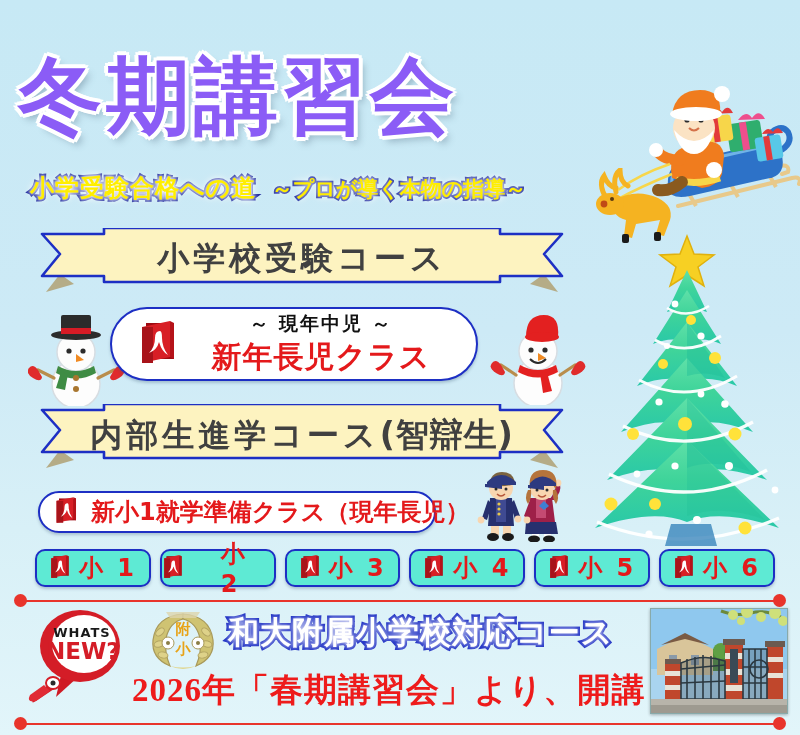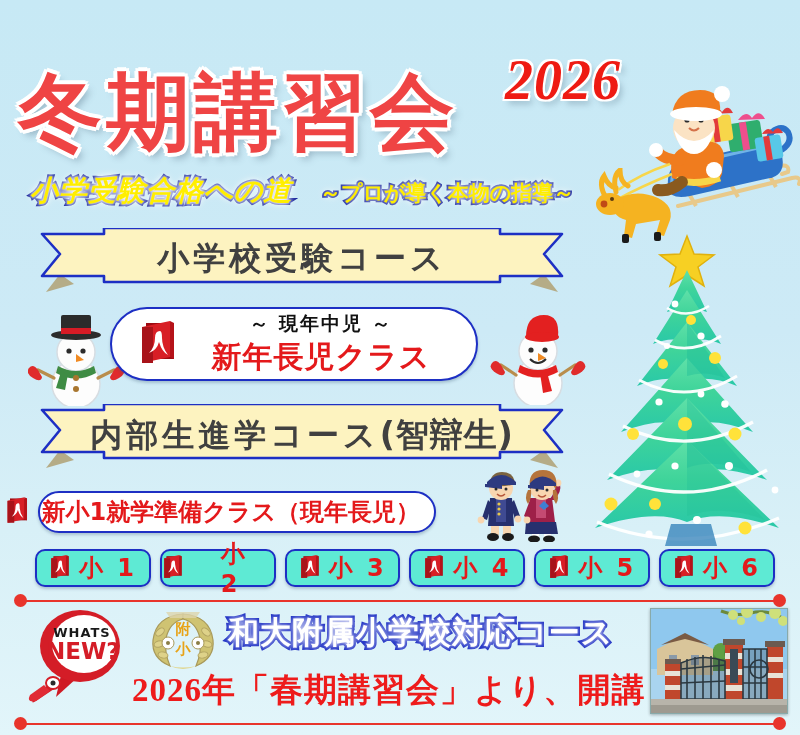--- a/index.html
+++ b/index.html
@@ -7,23 +7,23 @@
     width:800px;height:735px;overflow:hidden;
     font-family:"Liberation Sans", sans-serif;
     background:linear-gradient(180deg,#c7e9f5 0%,#cdeaf6 45%,#d8f0f7 72%,#e2f5fa 100%);
     position:relative;
   }
   .stage{position:absolute;inset:0;}
   .abs{position:absolute;}
 
   
   #title-main{
-    left:18px;top:70px;width:520px;
-    font-family:"DejaVu Sans","Liberation Sans",sans-serif;
-    font-size:84px;font-weight:bold;color:#ef4444;
+    left:18px;top:54px;width:520px;
+    font-family:"DejaVu Sans","Liberation Sans",sans-serif;
+    font-size:84px;font-weight:bold;color:#8b5cf6;
     letter-spacing:4px;line-height:1;
     text-shadow:
       3px 3px 0 #fff,-3px 3px 0 #fff,3px -3px 0 #fff,-3px -3px 0 #fff,
       0 4px 0 #fff,4px 0 0 #fff,0 -4px 0 #fff,-4px 0 0 #fff,
       5px 6px 7px rgba(90,120,140,.45);
     white-space:nowrap;
   }
   #year-badge{
     left:505px;top:48px;
     font-family:"Liberation Serif",serif;
@@ -31,48 +31,47 @@
     text-shadow:2px 2px 0 #fff,-2px 2px 0 #fff,2px -2px 0 #fff,-2px -2px 0 #fff,
                 4px 5px 6px rgba(90,120,140,.4);
     letter-spacing:1px;
   }
   #subtitle-row{
     left:30px;top:172px;white-space:nowrap;
     font-family:"DejaVu Sans","Liberation Sans",sans-serif;
     font-weight:bold;color:#ffee00;
   }
   #subtitle-row .big{
-    font-size:28px;letter-spacing:1px;
+    font-size:24px;letter-spacing:1px;
     -webkit-text-stroke:4px #16229c;paint-order:stroke fill;
     text-shadow:0 0 6px #fff,0 0 10px #fff,0 0 3px #fff;
-    font-style:italic;
   }
   #subtitle-row .small{
-    font-size:21px;margin-left:22px;letter-spacing:0px;
+    font-size:21px;margin-left:10px;letter-spacing:0px;
     -webkit-text-stroke:3.5px #16229c;paint-order:stroke fill;
     text-shadow:0 0 6px #fff,0 0 10px #fff;
   }
 
   
   .ribbon{height:58px;}
   .ribbon svg{display:block;}
   .ribbon .rtext{
     position:absolute;left:0;right:0;top:50%;transform:translateY(-52%);
     text-align:center;
     font-family:"DejaVu Sans","Liberation Sans",sans-serif;
     font-weight:bold;color:#404040;white-space:nowrap;
   }
   .ribbon .rtext .main{font-size:32px;letter-spacing:4px;}
   .ribbon .rtext .paren{font-size:33px;letter-spacing:1px;}
 
   
   .pill{
     background:#fff;border:2.5px solid #1d2fc4;border-radius:26px;
     box-shadow:0 2px 3px rgba(60,90,120,.3);
-    display:flex;align-items:center;box-sizing:border-box;justify-content:flex-end;
+    display:flex;align-items:center;box-sizing:border-box;
   }
   .pill-lg{height:74px;padding:0 26px;border-radius:38px;}
   .pdfico{flex:0 0 auto;margin-right:10px;}
   .pill .txtwrap{display:flex;flex-direction:column;justify-content:center;width:100%;}
   .lbl-sub{
     font-family:"DejaVu Sans","Liberation Sans",sans-serif;
     font-size:19px;font-weight:bold;color:#111;text-align:center;letter-spacing:2px;
   }
   .lbl-main{
     font-family:"DejaVu Sans","Liberation Sans",sans-serif;
@@ -165,21 +164,20 @@
       <path d="M14 30 q-8 -14 -2 -22 q4 10 12 12" fill="none" stroke="#f5b321" stroke-width="5" stroke-linecap="round"></path>
       <path d="M24 24 q-4 -16 4 -22 q0 12 8 16" fill="none" stroke="#f5b321" stroke-width="5" stroke-linecap="round"></path>
       <ellipse cx="18" cy="36" rx="14" ry="11" fill="#f5b321"></ellipse>
       <circle cx="12" cy="36" r="3.4" fill="#c04a16"></circle>
       <circle cx="20" cy="31" r="2" fill="#5a3a10"></circle>
       <rect x="30" y="66" width="7" height="9" rx="2" fill="#1a1a1a"></rect>
       <rect x="62" y="64" width="7" height="9" rx="2" fill="#1a1a1a"></rect>
     </svg>
   </div>
 
-  <div class="abs" id="year-badge">2026</div>
   <div class="abs" id="title-main">冬期講習会</div>
 
   <div class="abs" id="subtitle-row">
     <span class="big">小学受験合格への道</span>
     <span class="small">～プロが導く本物の指導～</span>
   </div>
 
   <div class="abs" style="left:575px;top:228px;width:225px;height:330px;">
     <svg viewBox="0 0 225 330" width="225" height="330">
       <defs>

